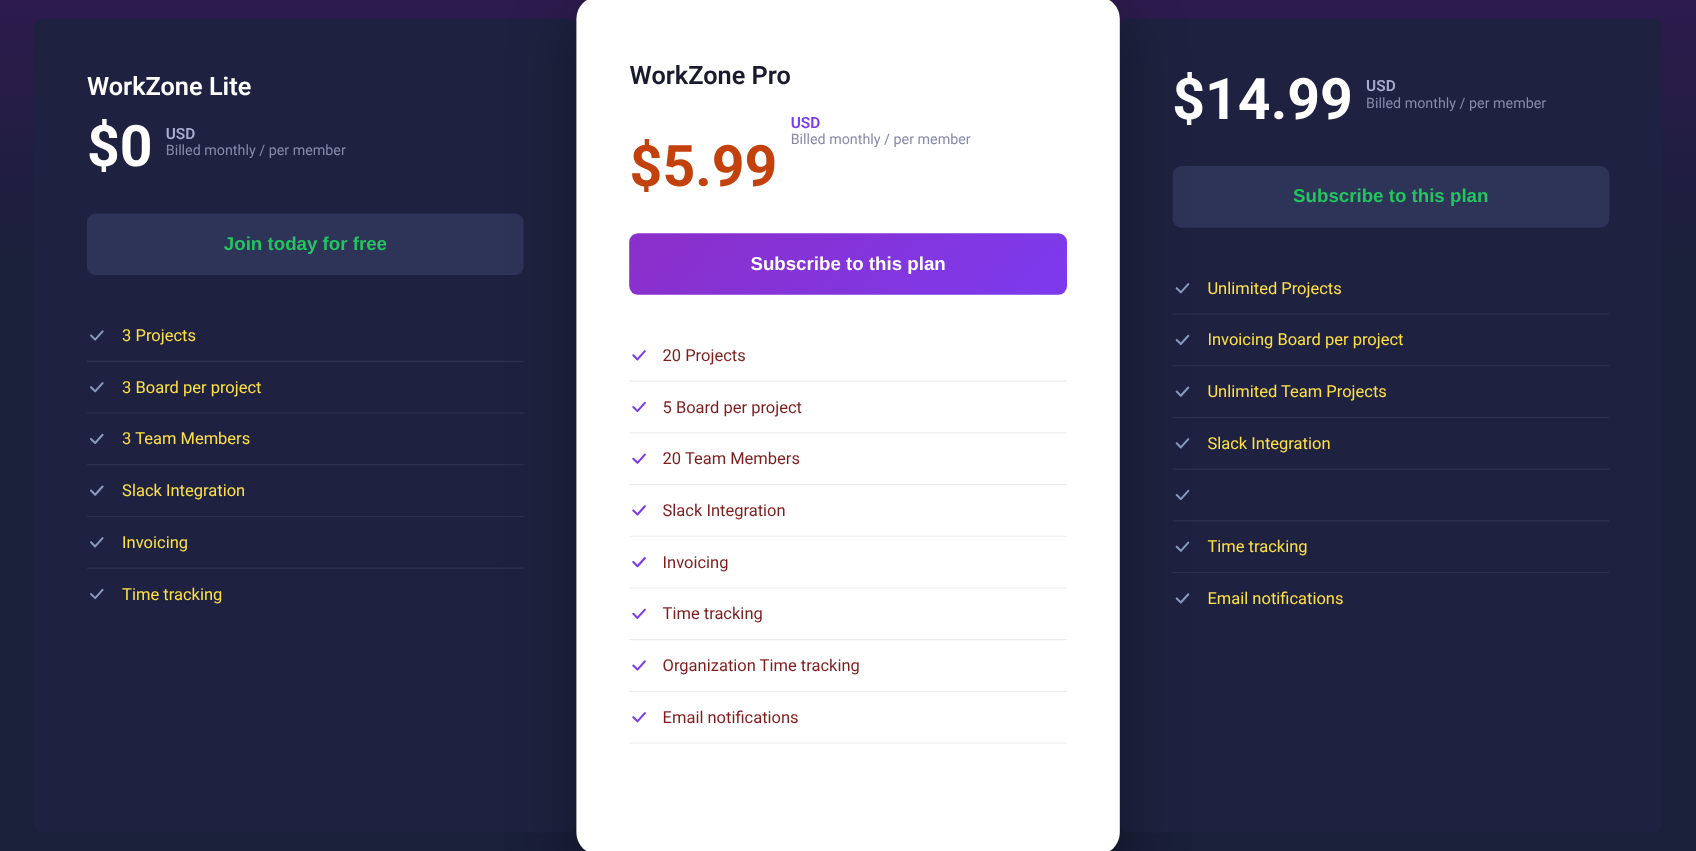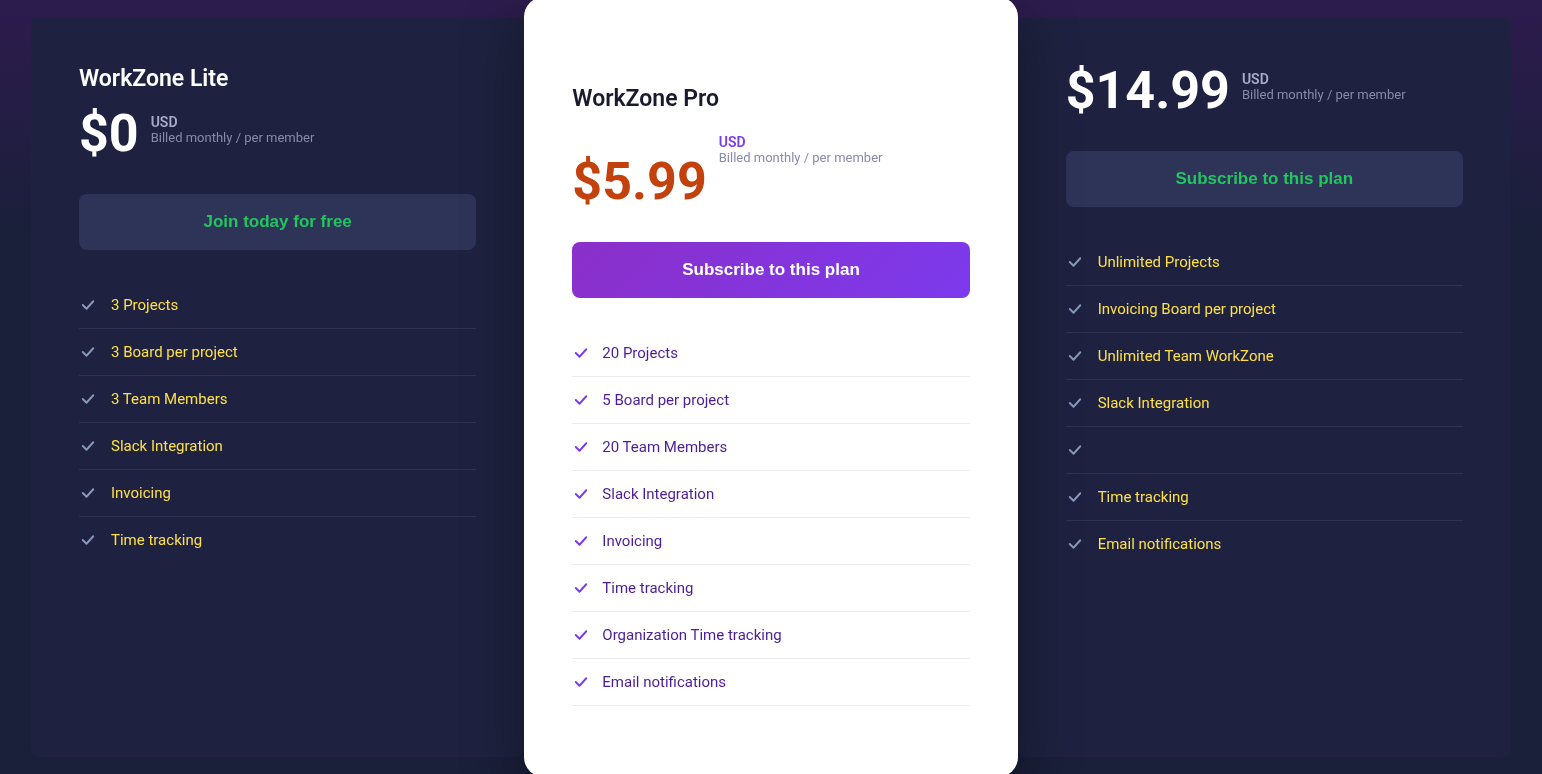--- a/index.html
+++ b/index.html
@@ -53,21 +53,20 @@
       font-weight: 600;
       margin-bottom: 16px;
     }
 
     .plan-card.dark .plan-name {
       color: #ffffff;
     }
 
     .plan-card.featured .plan-name {
       color: #1a1a2e;
-      margin-top: 30px;
     }
 
     .price-row {
       display: flex;
       align-items: flex-start;
       gap: 12px;
       margin-bottom: 6px;
     }
 
     .price-amount {
@@ -162,21 +161,21 @@
 
     .feature-item:last-child {
       border-bottom: none;
     }
 
     .plan-card.dark .feature-item {
       color: #fde047;
     }
 
     .plan-card.featured .feature-item {
-      color: #4c1d95;
+      color: #7f1d1d;
       gap: 12px;
     }
 
     .check-icon {
       width: 18px;
       height: 18px;
       flex-shrink: 0;
       display: flex;
       align-items: center;
       justify-content: center;
@@ -353,21 +352,21 @@
       </svg>
           </span>
           <span class="feature-text">Invoicing Board per project</span>
         </li>
         <li class="feature-item">
           <span class="check-icon">
             <svg viewBox="0 0 24 24" fill="none" xmlns="http://www.w3.org/2000/svg">
         <path d="M5 12l5 5L19 7" stroke="#8899bb" stroke-width="2.5" stroke-linecap="round" stroke-linejoin="round"></path>
       </svg>
           </span>
-          <span class="feature-text">Unlimited Team WorkZone</span>
+          <span class="feature-text">Unlimited Team Projects</span>
         </li>
         <li class="feature-item">
           <span class="check-icon">
             <svg viewBox="0 0 24 24" fill="none" xmlns="http://www.w3.org/2000/svg">
         <path d="M5 12l5 5L19 7" stroke="#8899bb" stroke-width="2.5" stroke-linecap="round" stroke-linejoin="round"></path>
       </svg>
           </span>
           <span class="feature-text">Slack Integration</span>
         </li>
         <li class="feature-item">

